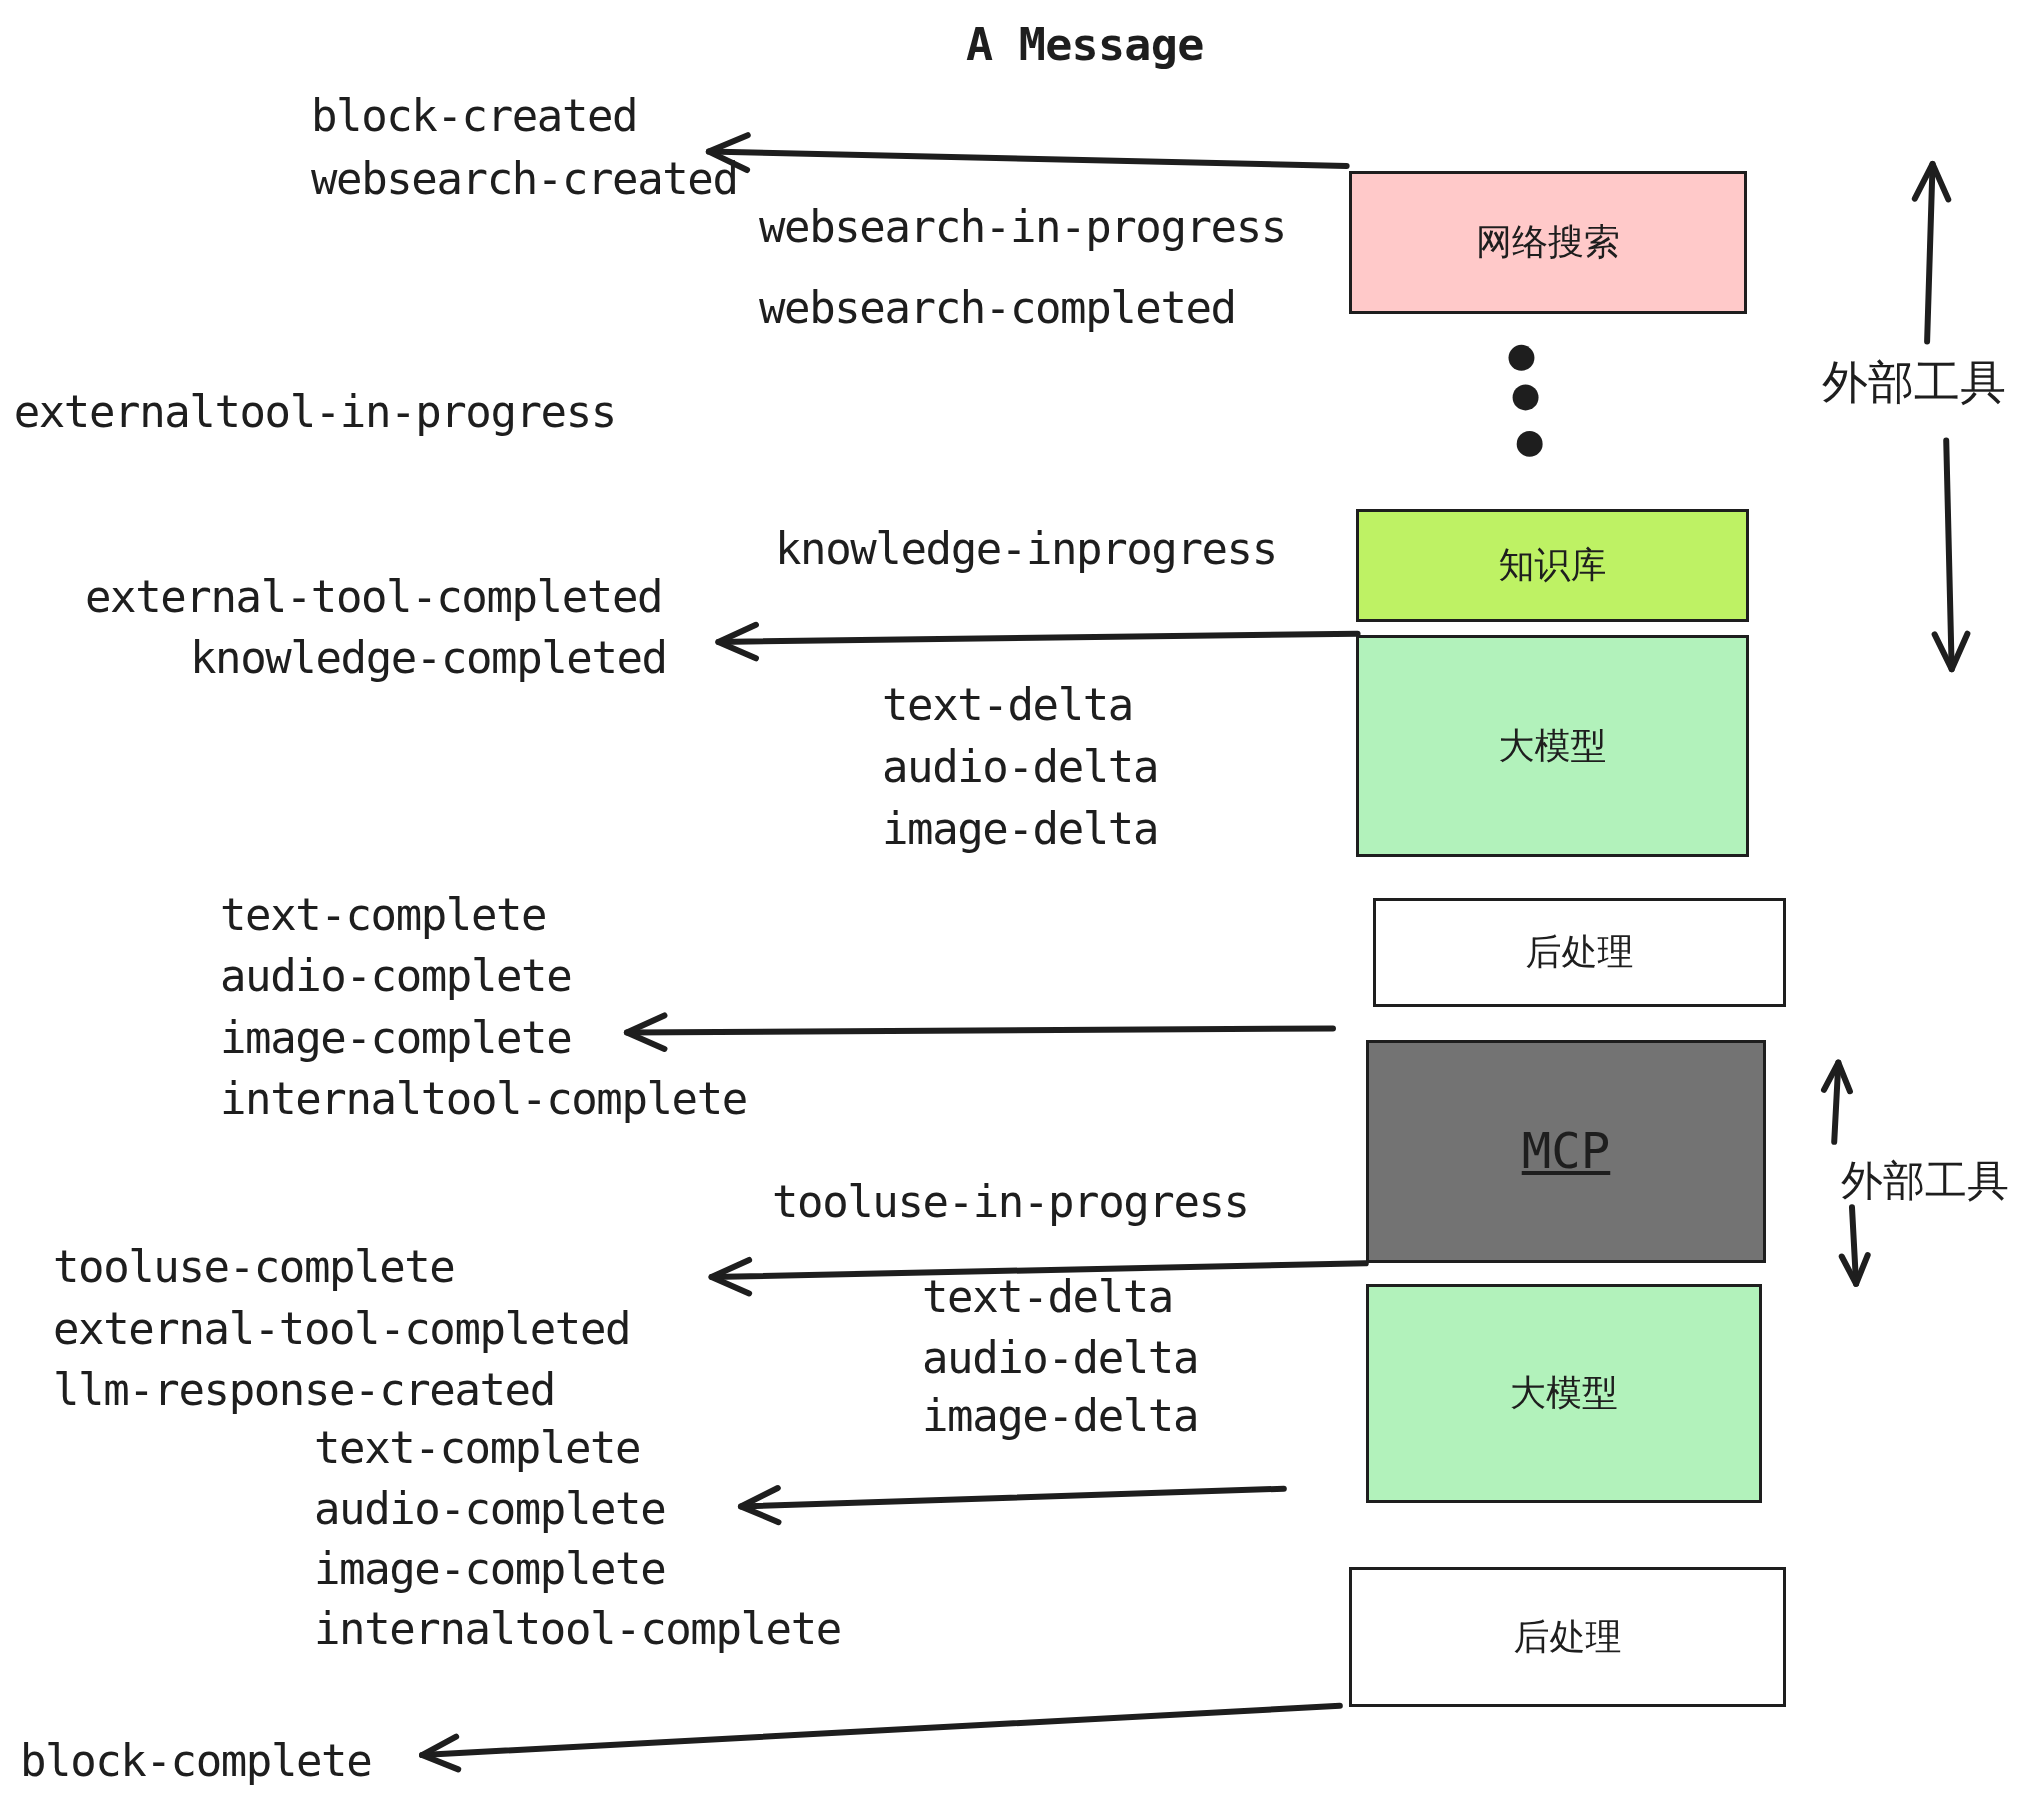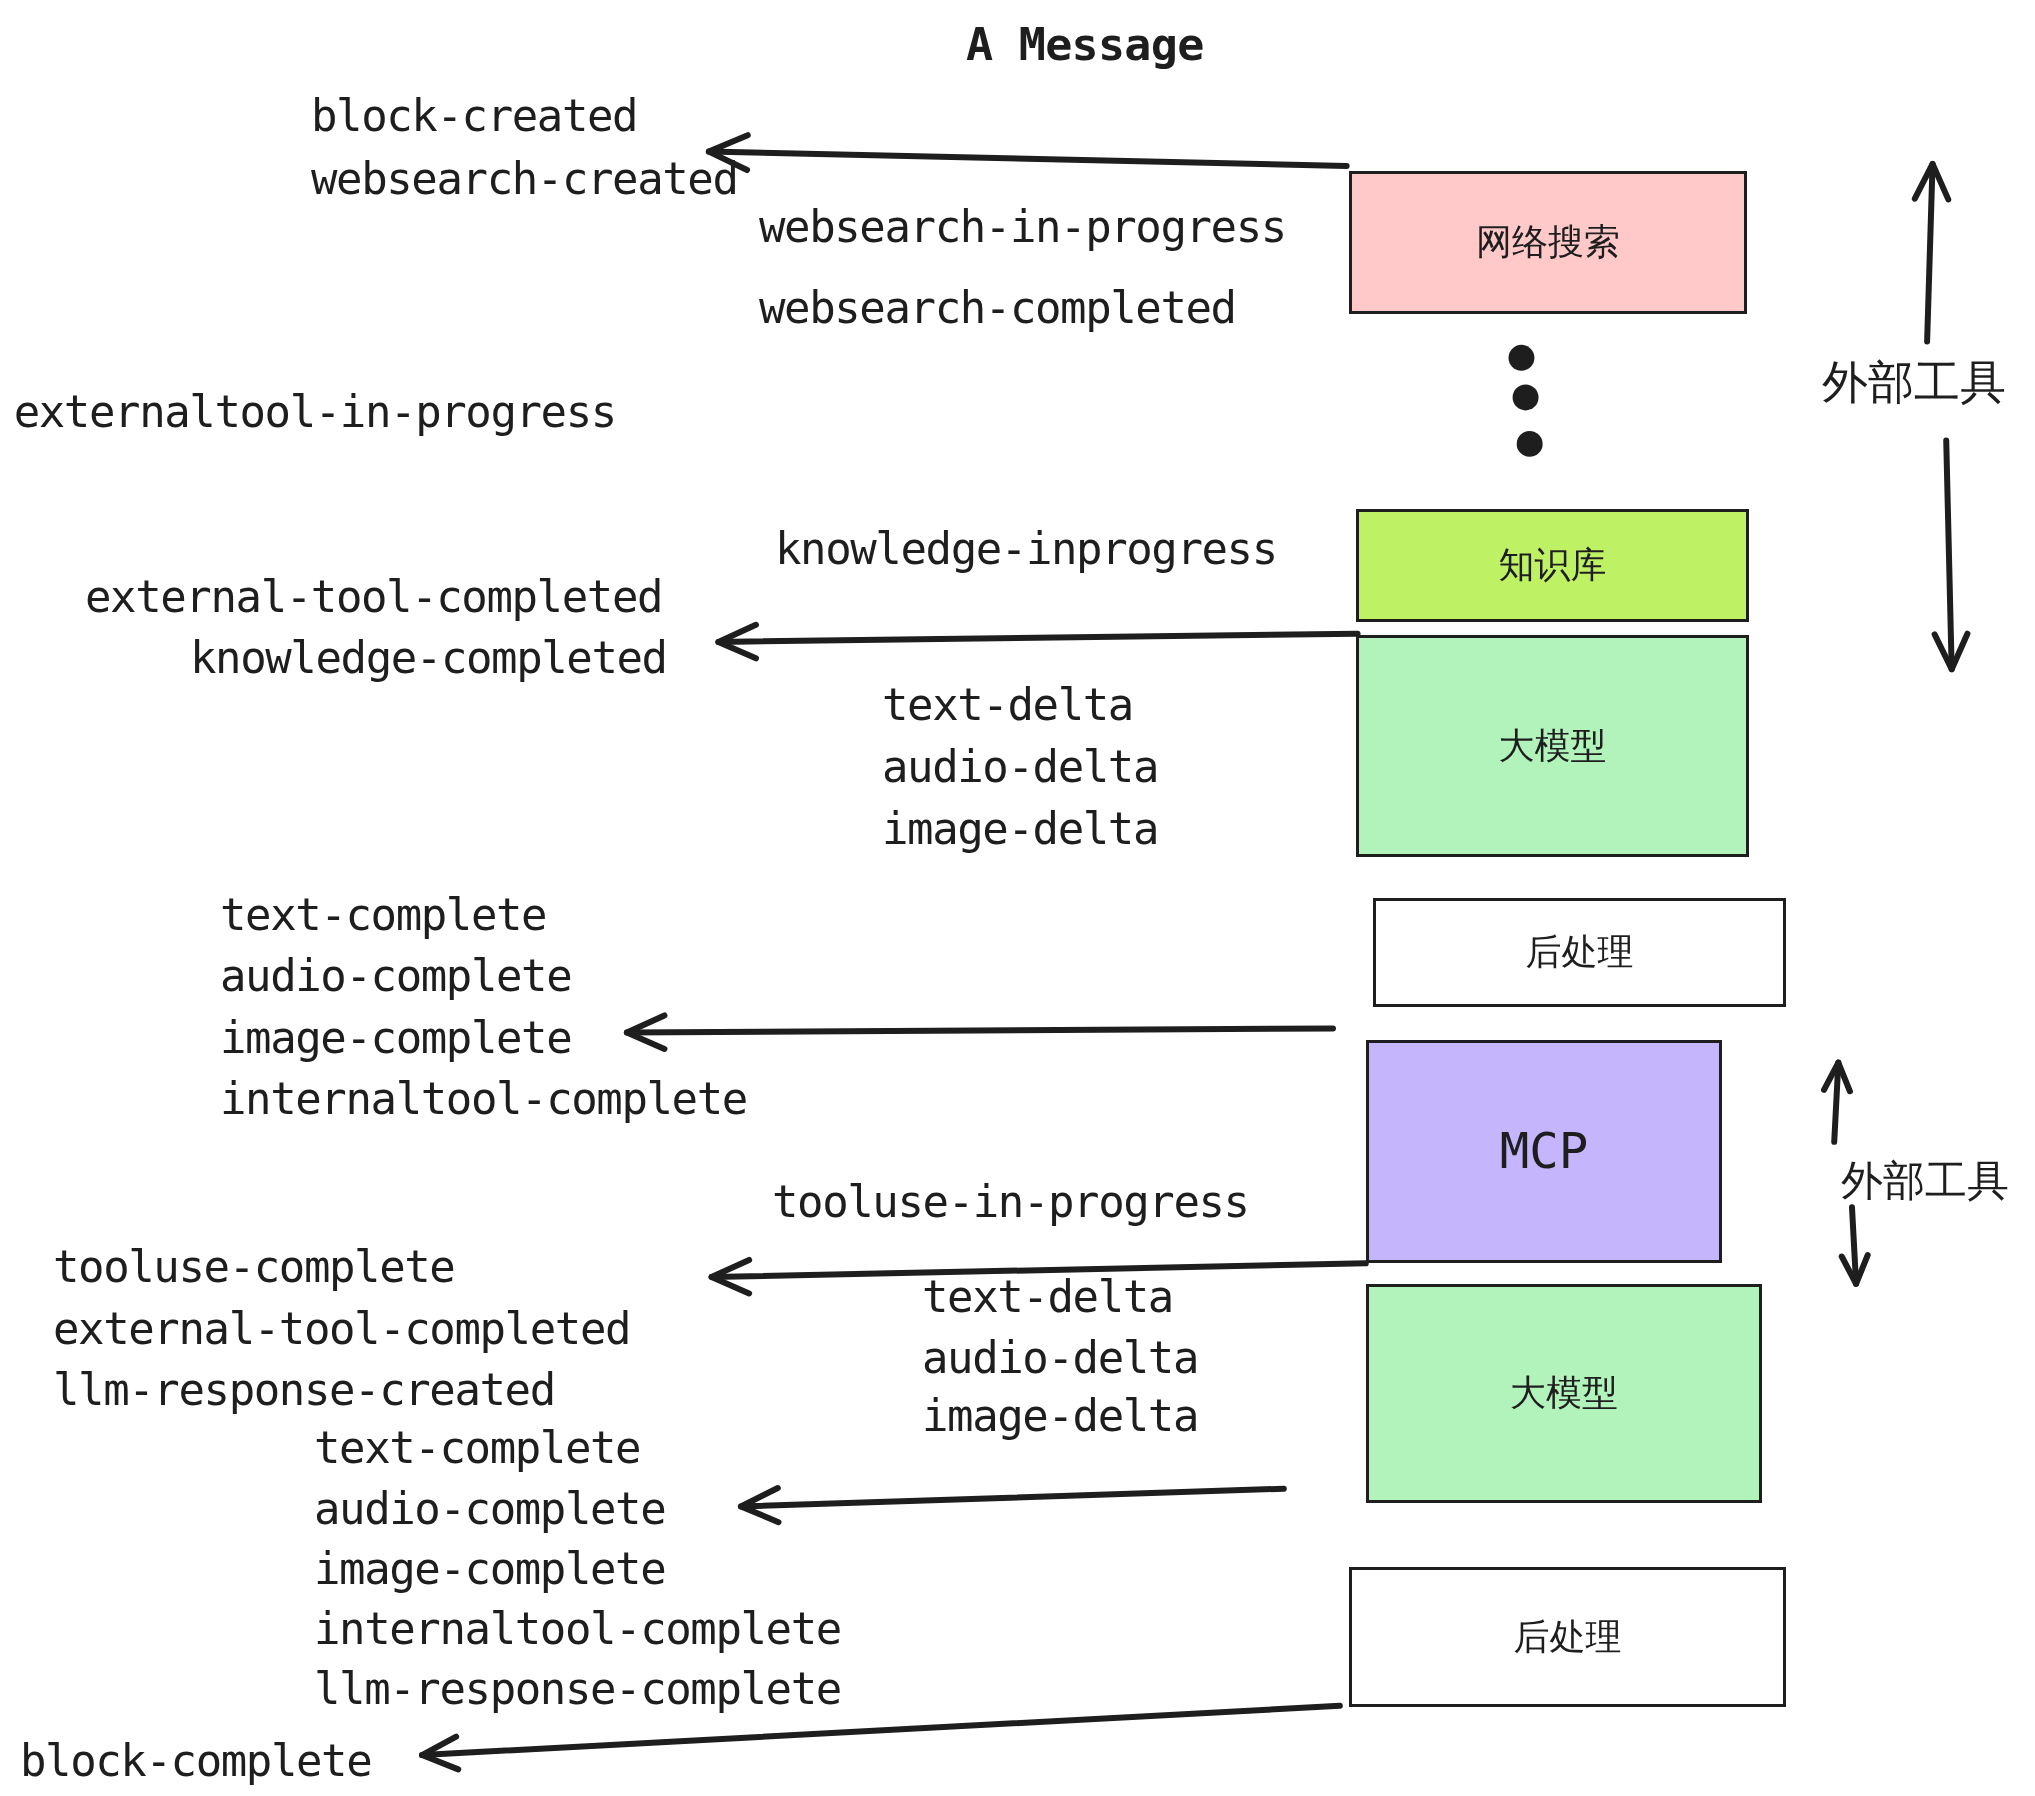--- a/index.html
+++ b/index.html
@@ -78,21 +78,21 @@
   </div>
   <div class="box" style="left: 1356px; top: 509px; width: 393px; height: 113px; background: #bef264;">
     <span class="box-label">知识库</span>
   </div>
   <div class="box" style="left: 1356px; top: 635px; width: 393px; height: 222px; background: rgb(178, 242, 187);">
     <span class="box-label">大模型</span>
   </div>
   <div class="box" style="left: 1373px; top: 898px; width: 413px; height: 109px; background: rgb(255, 255, 255);">
     <span class="box-label">后处理</span>
   </div>
-  <div class="box" style="left: 1366px; top: 1040px; width: 356px; height: 223px; background: #c4b5fd;">
+  <div class="box" style="left: 1366px; top: 1040px; width: 400px; height: 223px; background: #737373; text-decoration: underline;">
     <span class="box-label mcp-label">MCP</span>
   </div>
   <div class="box" style="left: 1366px; top: 1284px; width: 396px; height: 219px; background: rgb(178, 242, 187);">
     <span class="box-label">大模型</span>
   </div>
   <div class="box" style="left: 1349px; top: 1567px; width: 437px; height: 140px; background: rgb(255, 255, 255);">
     <span class="box-label">后处理</span>
   </div>
 
   <div class="cn" style="left:1822px;top:352px;font-size:46px;">外部工具</div>
@@ -117,17 +117,16 @@
   <div class="ev" style="left:53px;top:1244px;">tooluse-complete</div>
   <div class="ev" style="left:53px;top:1306px;">external-tool-completed</div>
   <div class="ev" style="left:53px;top:1367px;">llm-response-created</div>
   <div class="ev" style="left:922px;top:1274px;">text-delta</div>
   <div class="ev" style="left:922px;top:1335px;">audio-delta</div>
   <div class="ev" style="left:922px;top:1393px;">image-delta</div>
   <div class="ev" style="left:314px;top:1425px;">text-complete</div>
   <div class="ev" style="left:314px;top:1486px;">audio-complete</div>
   <div class="ev" style="left:314px;top:1546px;">image-complete</div>
   <div class="ev" style="left:314px;top:1606px;">internaltool-complete</div>
-  <div class="ev" style="left:314px;top:1666px;">llm-response-complete</div>
   <div class="ev" style="left:20px;top:1738px;">block-complete</div>
 
 </div>
 
 
 </body></html>

